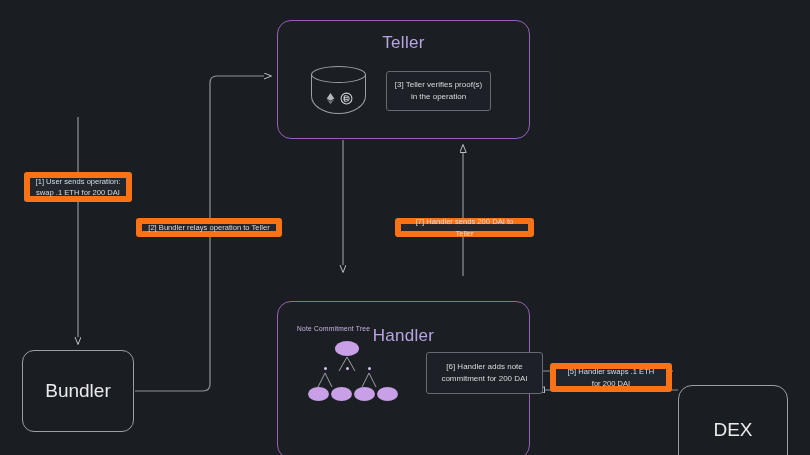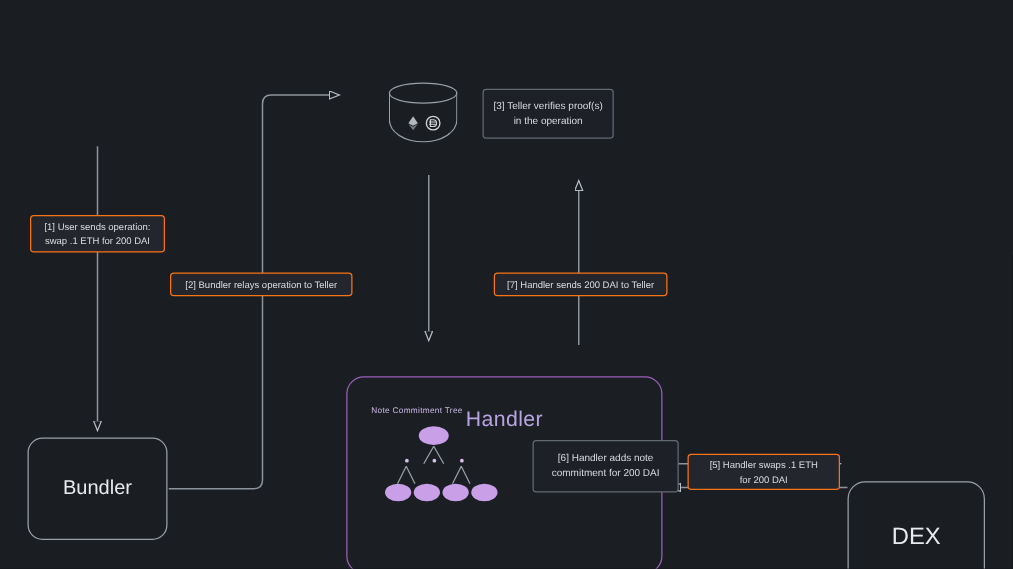--- a/index.html
+++ b/index.html
@@ -37,21 +37,21 @@
     border: 1.3px solid #9aa0a8;
     border-radius: 50%;
     font-size: 19px;
     letter-spacing: .2px;
   }
   .node-bundler {
     left: 22px; top: 350px;
     width: 112px; height: 82px;
     border: 1.3px solid #9aa0a8;
     border-radius: 12px;
-    font-size: 16px;
+    font-size: 19px;
   }
   .node-dex {
     left: 678px; top: 342px;
     width: 110px; height: 90px;
     border: 1.3px solid #9aa0a8;
     border-radius: 14px;
     font-size: 19px;
     margin-top: 43px;
   }
 
@@ -92,21 +92,21 @@
     justify-content: center;
     padding: 3px 6px;
   }
   .note-teller-verify { left: 386px; top: 71px; width: 105px; height: 40px; }
   .note-handler-commit { left: 396px; top: 352px; width: 117px; height: 42px; margin-left: 30px; }
 
   
   .edge-label {
     position: absolute;
     box-sizing: border-box;
-    border: 1px solid #f97316;
+    border: 6px solid #f97316;
     border-radius: 3px;
     background: #23272d;
     color: #d9dce0;
     font-size: 7.6px;
     line-height: 1.5;
     text-align: center;
     display: flex;
     align-items: center;
     justify-content: center;
     padding: 2px 5px;
@@ -204,20 +204,23 @@
 
 
   <div class="node node-bundler">
     <span>Bundler</span>
   </div>
 
   <div class="node node-dex">
     <span>DEX</span>
   </div>
 
+  <div class="group group-teller">
+    <div class="group-title">Teller</div>
+  </div>
 
   <div class="cylinder">
     <div class="cyl-body"></div>
     <div class="cyl-top"></div>
     <div class="cyl-tokens">
       <svg class="token" viewBox="0 0 24 24">
         <path d="M12 2 L19 12 L12 16 L5 12 Z" fill="#cfd3d8" opacity="0.85"></path>
         <path d="M12 17.4 L19 13.3 L12 22.5 L5 13.3 Z" fill="#9aa0a8" opacity="0.7"></path>
       </svg>
       <svg class="token" viewBox="0 0 24 24">

